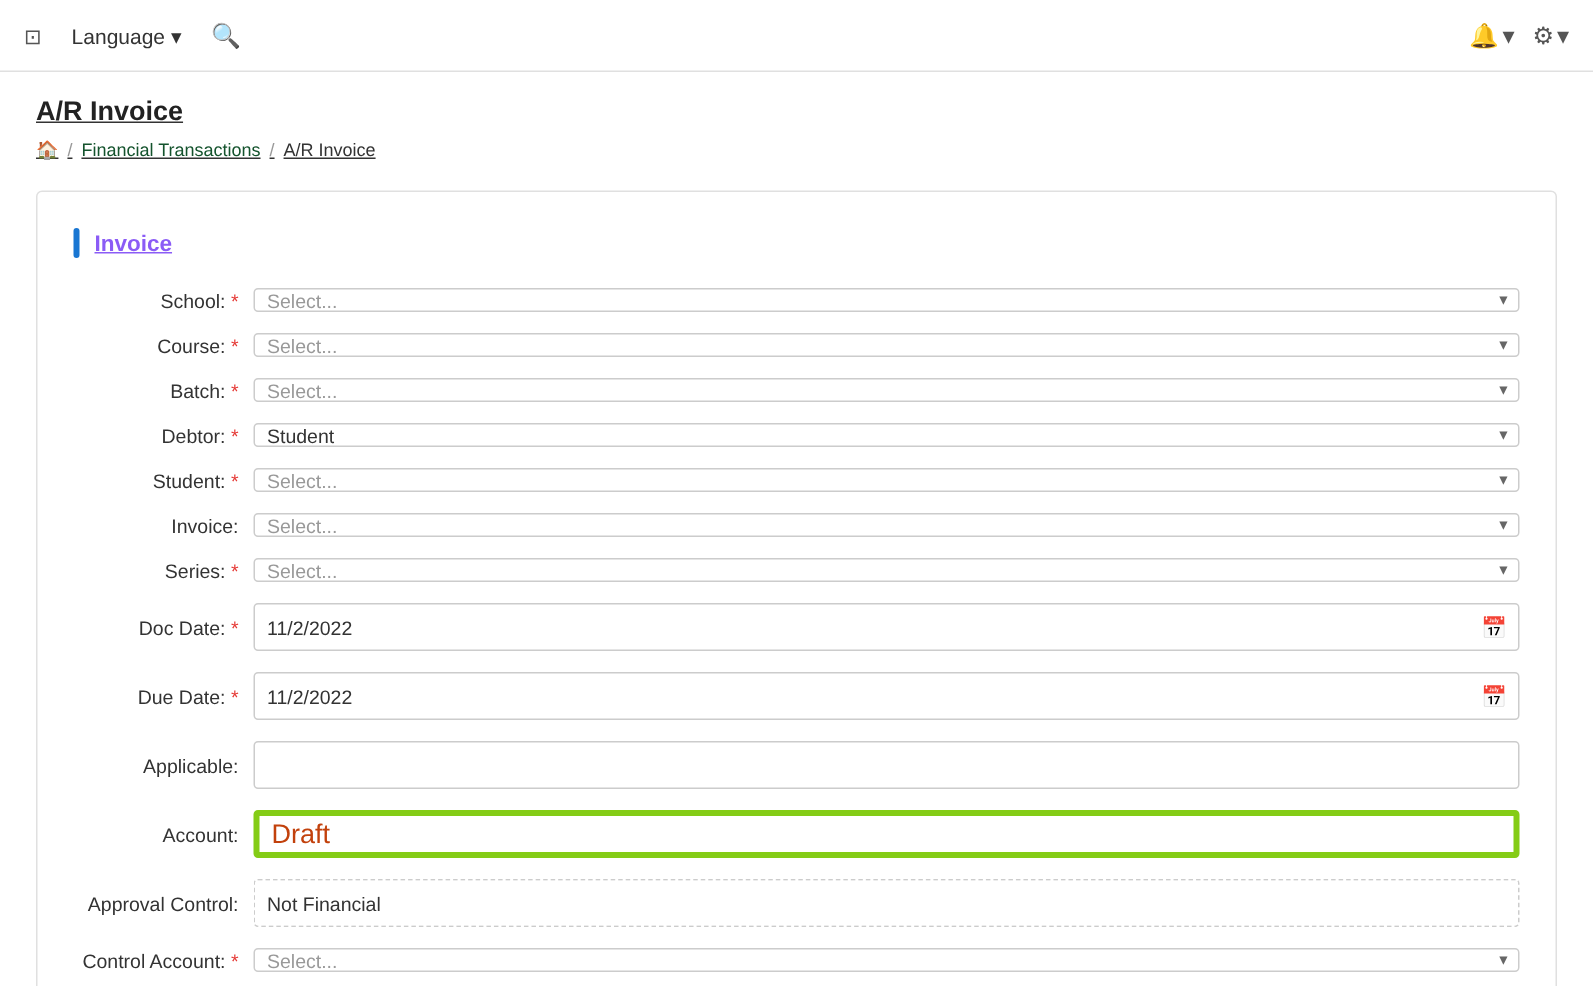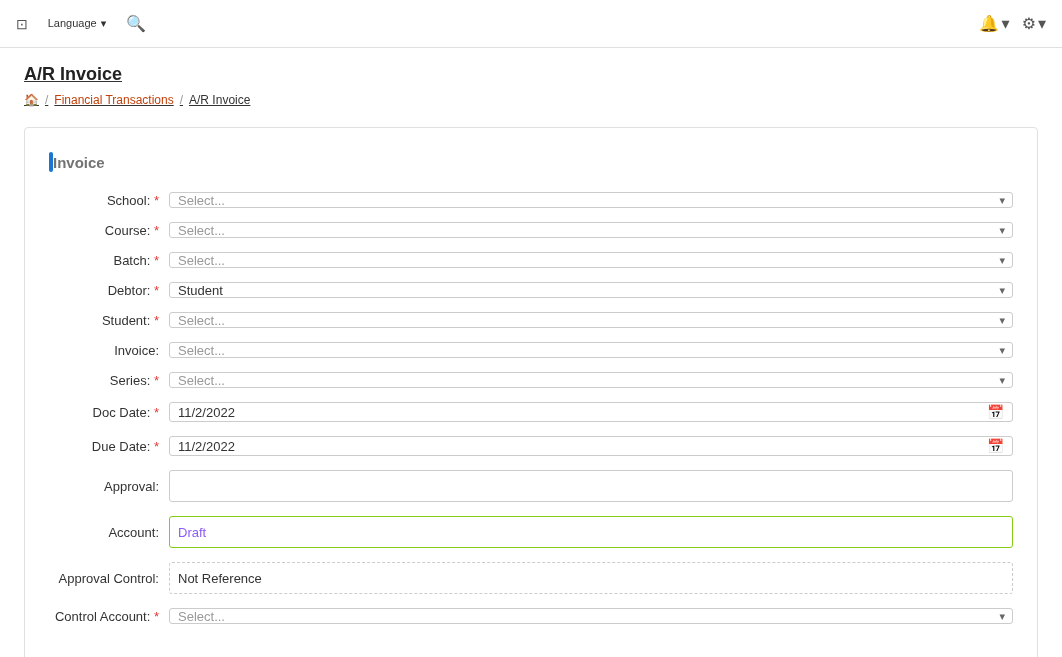--- a/index.html
+++ b/index.html
@@ -12,54 +12,54 @@
       justify-content: space-between;
       padding: 8px 16px;
       border-bottom: 1px solid #e0e0e0;
       height: 48px;
     }
     .topnav-left { display: flex; align-items: center; gap: 12px; }
     .topnav-right { display: flex; align-items: center; gap: 12px; }
     .expand-icon { cursor: pointer; color: #555; font-size: 14px; }
     .language-btn {
       display: flex; align-items: flex-start; gap: 4px;
-      cursor: pointer; font-size: 11px; color: #333;
+      cursor: pointer; font-size: 14px; color: #333;
       border: none; background: none; padding: 4px 8px;
     }
     .search-icon { cursor: pointer; color: #555; font-size: 16px; }
     .bell-btn, .gear-btn {
       display: flex; align-items: center; gap: 2px;
       cursor: pointer; background: none; border: none; font-size: 16px; color: #555;
     }
 
     
     .page-header {
       padding: 16px 24px 8px 24px;
       text-decoration: underline;
     }
     .page-title {
       font-size: 18px; font-weight: bold; color: #222; margin-bottom: 8px;
     }
     .breadcrumb {
       display: flex; align-items: center; gap: 6px; font-size: 12px; color: #666;
     }
-    .breadcrumb a { color: #c2410c; text-decoration: none; }
+    .breadcrumb a { color: #14532d; text-decoration: none; }
     .breadcrumb-sep { color: #999; }
     .breadcrumb-current { color: #333; }
 
     
     .section {
       margin: 12px 24px;
       border: 1px solid #e0e0e0;
       border-radius: 4px;
       padding: 24px;
     }
     .section-title {
-      display: flex; align-items: center; 
-      font-size: 15px; font-weight: bold; color: #737373; margin-bottom: 20px;
+      display: flex; align-items: center; gap: 10px;
+      font-size: 15px; font-weight: bold; color: #8b5cf6; margin-bottom: 20px; text-decoration: underline;
     }
     .section-bar {
       width: 4px; height: 20px; background: #1976d2; border-radius: 2px;
       display: inline-block;
     }
 
     
     .form-grid {
       display: grid;
       grid-template-columns: 1fr;
@@ -104,41 +104,41 @@
     .form-select.has-value { color: #333; }
     .select-arrow {
       position: absolute; right: 8px; top: 50%; transform: translateY(-50%);
       pointer-events: none; color: #666; font-size: 11px;
     }
     .date-wrapper {
       flex: 1; position: relative;
     }
     .date-input {
       width: 100%;
-      height: 20px;
+      height: 32px;
       border: 1px solid #ccc;
       border-radius: 3px;
       padding: 0 30px 0 8px;
       font-size: 13px;
       color: #333;
       background: #fff;
       outline: none;
     }
     .calendar-icon {
       position: absolute; right: 8px; top: 50%; transform: translateY(-50%);
       color: #555; font-size: 14px; cursor: pointer;
     }
     .status-field {
       flex: 1;
       height: 32px;
-      border: 1px solid #84cc16;
+      border: 4px solid #84cc16;
       border-radius: 3px;
       padding: 0 8px;
-      font-size: 13px;
-      color: #8b5cf6;
+      font-size: 18px;
+      color: #c2410c;
       display: flex; align-items: center;
       background: #fff;
     }
     .approval-field {
       flex: 1;
       height: 32px;
       border: 1px dashed #ccc;
       border-radius: 3px;
       padding: 0 8px;
       font-size: 13px;
@@ -286,33 +286,33 @@
 
     <div class="form-row">
       <label class="form-label">Due Date: <span class="required">*</span></label>
       <div class="date-wrapper">
         <input type="text" class="date-input" value="11/2/2022" style="">
         <span class="calendar-icon">📅</span>
       </div>
     </div>
 
     <div class="form-row">
-      <label class="form-label">Approval:</label>
+      <label class="form-label">Applicable:</label>
       <input type="text" class="form-control" value="" style="">
     </div>
 
 
     <div class="form-row">
       <label class="form-label">Account:</label>
       <div class="status-field">Draft</div>
     </div>
 
     <div class="form-row">
       <label class="form-label">Approval Control:</label>
-      <div class="approval-field">Not Reference</div>
+      <div class="approval-field">Not Financial</div>
     </div>
 
     <div class="form-row">
       <label class="form-label">Control Account: <span class="required">*</span></label>
       <div class="form-select-wrapper">
         <select class="form-select">
           <option value="">Select...</option>
         </select>
         <span class="select-arrow">▾</span>
       </div>

